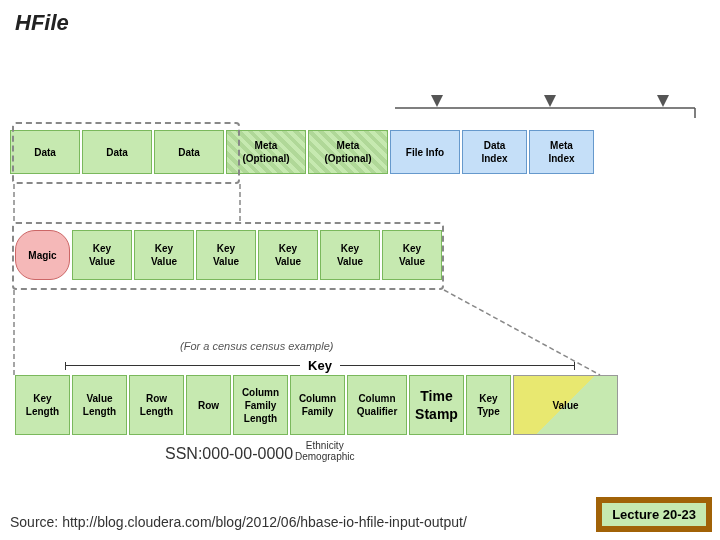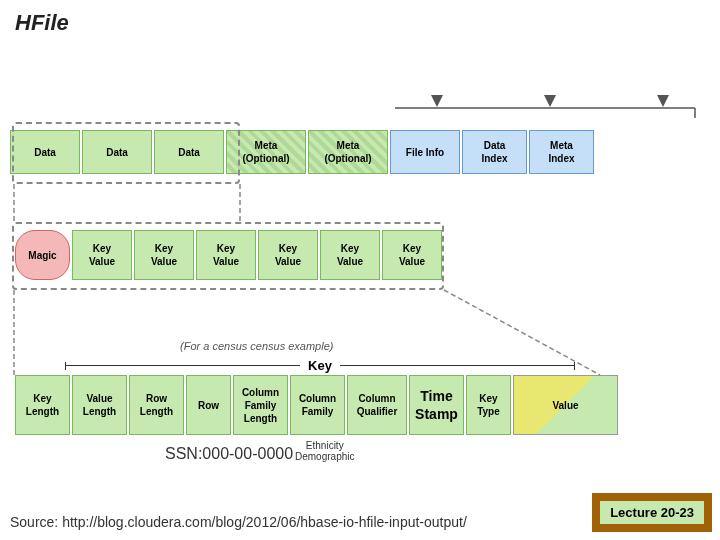--- a/index.html
+++ b/index.html
@@ -148,21 +148,21 @@
       left: 10px;
       font-size: 14px;
       color: #333;
     }
 
     .lecture-badge {
       position: absolute;
       bottom: 8px;
       right: 8px;
       background: #c6e9b0;
-      border: 8px solid #a16207;
+      border: 6px solid #a16207;
       padding: 4px 10px;
       font-weight: bold;
       font-size: 13px;
     }
 
     
     .dashed-box {
       position: absolute;
       border: 2px dashed #888;
       border-radius: 4px;

